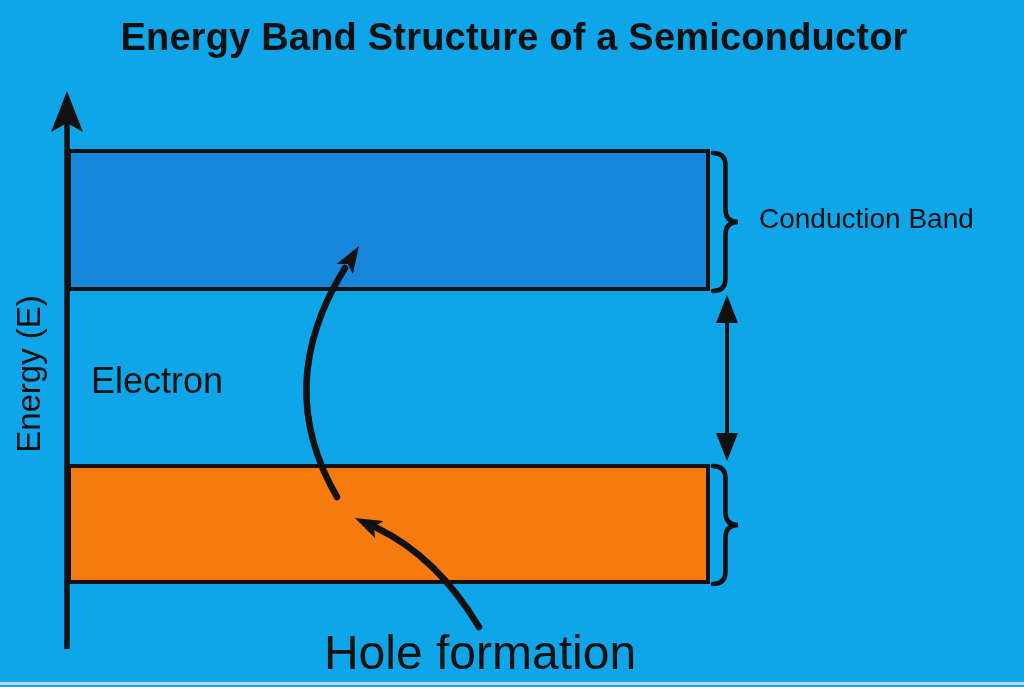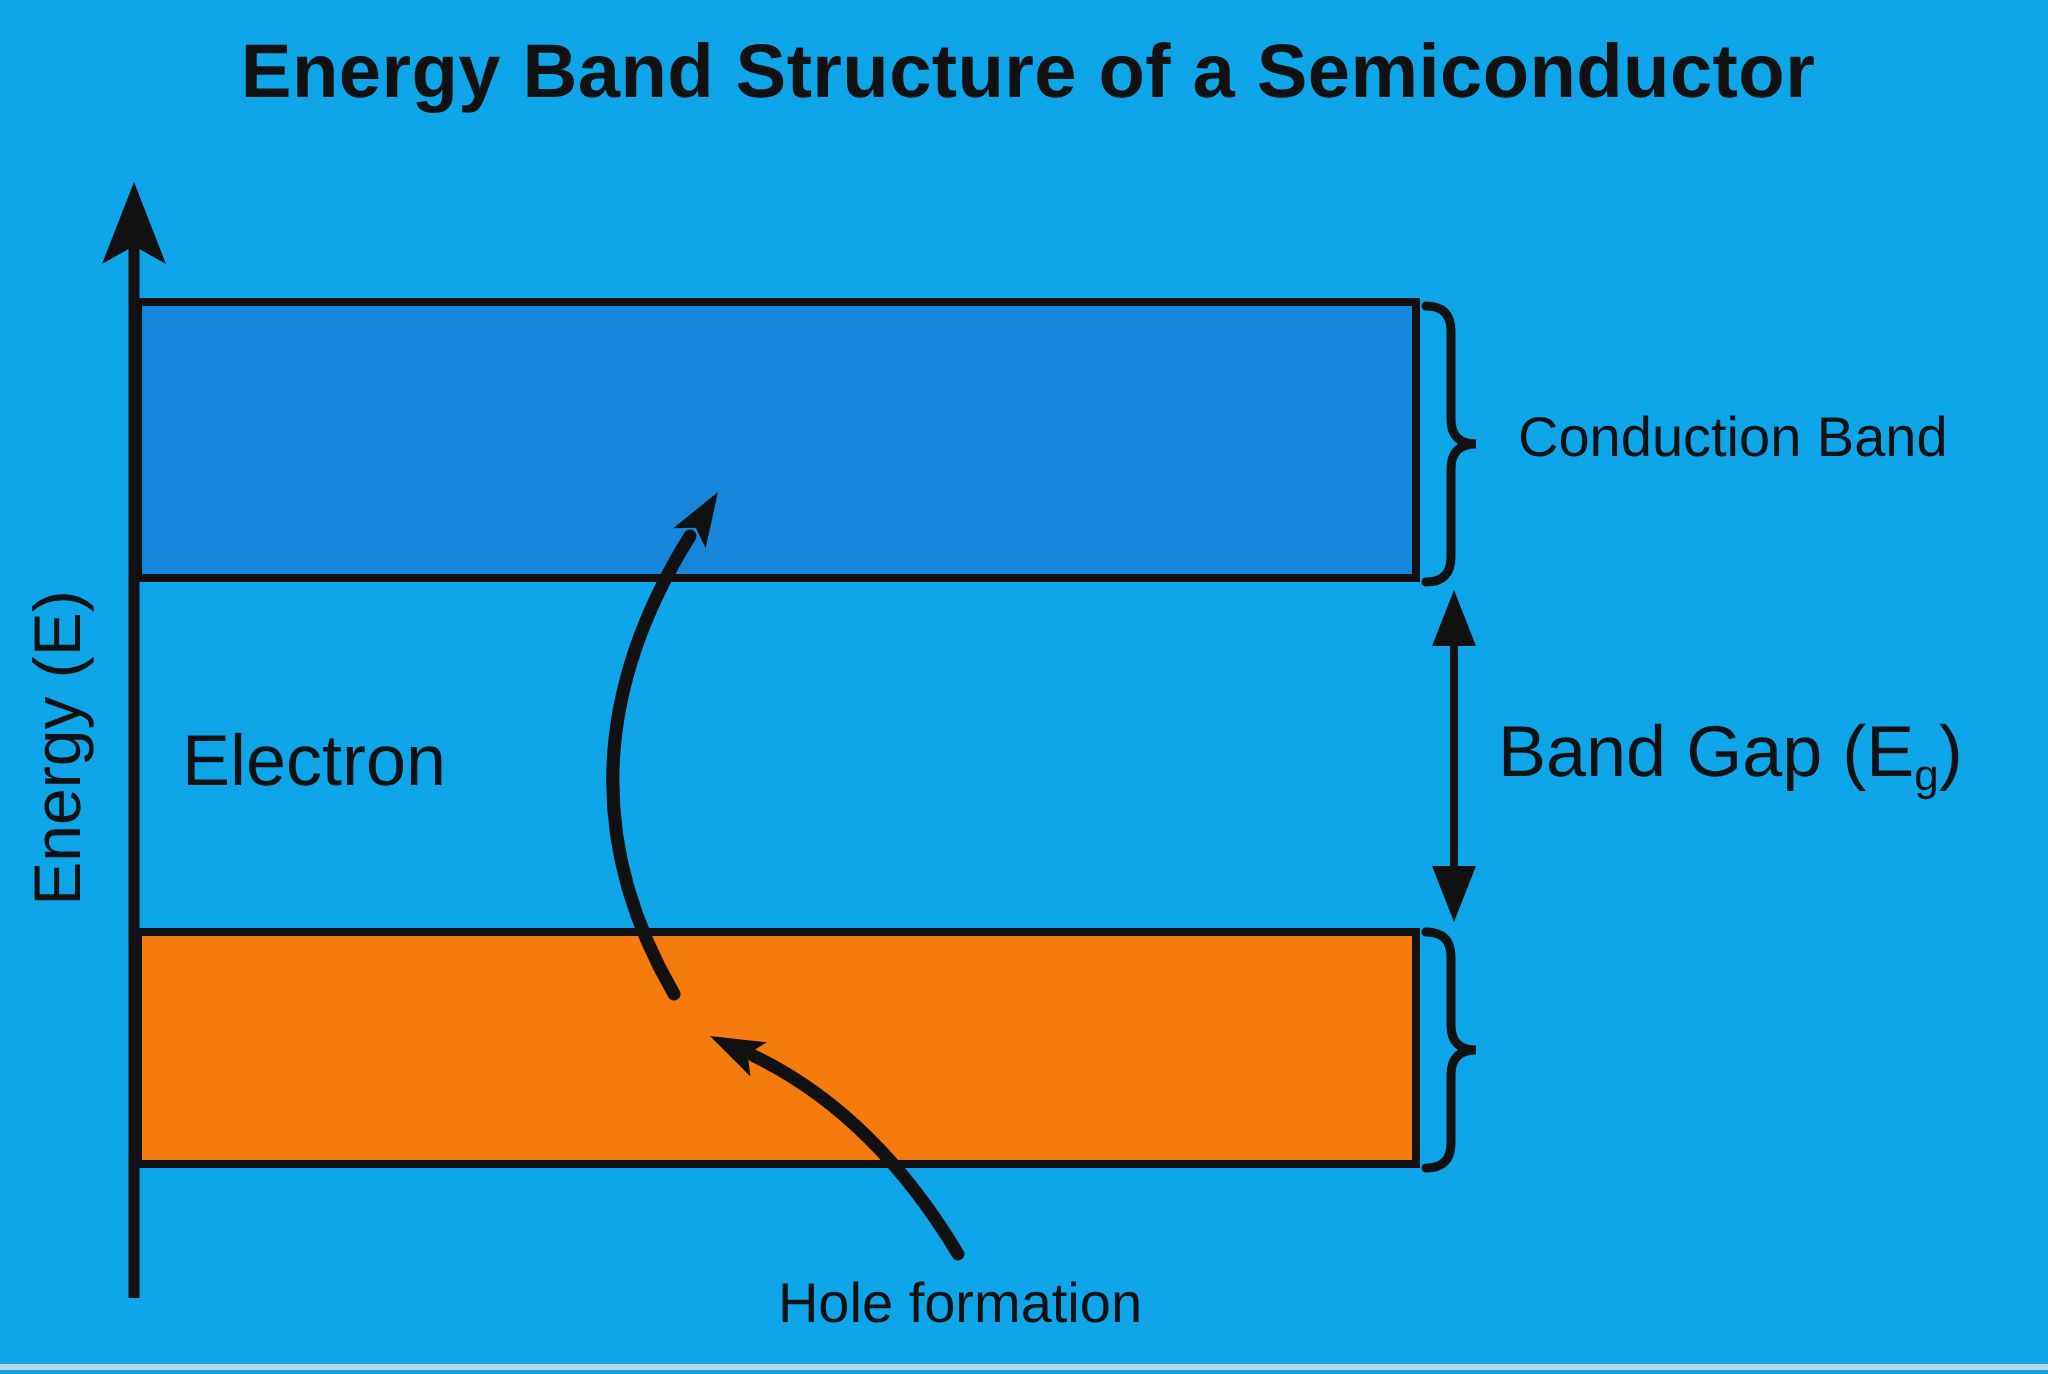--- a/index.html
+++ b/index.html
@@ -29,21 +29,21 @@
   }
   .excitation-label {
     left: 211px; top: 380px;
     transform: translate(-50%, -50%);
     font-size: 36px; line-height: 47px;
     text-align: left; white-space: normal; width: 240px;
   }
   .hole-label {
     left: 480px; top: 652px;
     transform: translate(-50%, -50%);
-    font-size: 28px;
+    font-size: 48px;
   }
   .conduction-label { left: 747px; top: 219px; transform: translateY(-50%); font-size: 28px; margin-left: 12px; }
   .bandgap-label    { left: 749px; top: 376px; transform: translateY(-50%); font-size: 36px; }
   .valence-label    { left: 747px; top: 524px; transform: translateY(-50%); font-size: 36px; }
   .bandgap-label sub { font-size: 22px; vertical-align: -7px; line-height: 0; }
 
   .bottom-edge-shadow {
     position: absolute; left: 0; bottom: 2px; width: 1024px; height: 3px;
     background: #e4e4e4; opacity: 0.8;
   }
@@ -88,19 +88,16 @@
   <div class="label energy-axis-label">Energy (E)</div>
 
   <div class="label excitation-label">
     <span>Electron</span><br>
   </div>
 
   <div class="label hole-label">Hole formation</div>
 
   <div class="label conduction-label">Conduction Band</div>
 
-  <div class="label bandgap-label">
-    <span>Band Gap (E</span><sub>g</sub><span>)</span>
-  </div>
 
 
   <div class="bottom-edge-shadow"></div>
 </div>
 
 </body></html>

